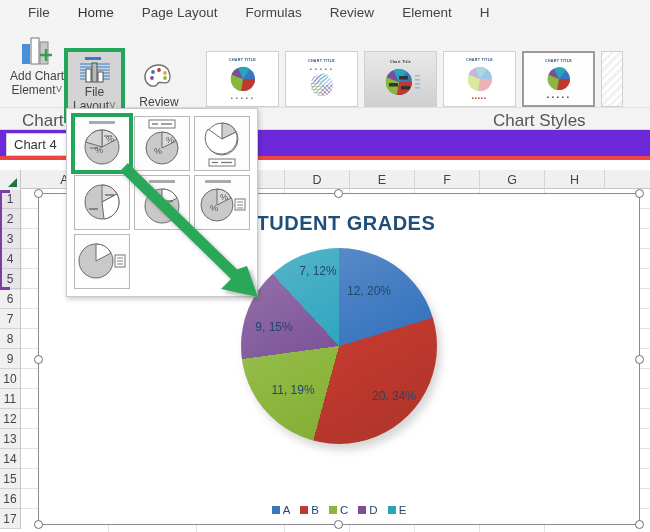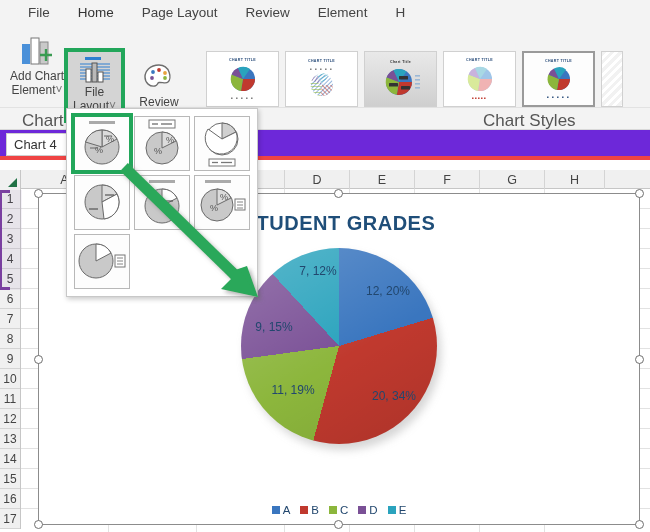--- a/index.html
+++ b/index.html
@@ -370,20 +370,21 @@
     pointer-events: none;
   }
 </style>
 </head>
 <body>
 
 <div class="ribbon-tabs">
   <div class="ribbon-tab">File</div>
   <div class="ribbon-tab active">Home</div>
   <div class="ribbon-tab">Page Layout</div>
+  <div class="ribbon-tab">Formulas</div>
   <div class="ribbon-tab">Review</div>
   <div class="ribbon-tab">Element</div>
   <div class="ribbon-tab">H</div>
 </div>
 
 <div class="ribbon-body">
 
   <div class="group" style="width:200px; padding-left:4px;">
 
     <div class="big-btn" style="margin-left:2px;">
@@ -531,21 +532,21 @@
       <div class="st-legend" style="color:#2c4f7c;">■ ■ ■ ■ ■</div>
     </div>
 
     <div class="style-thumb" style="background:repeating-linear-gradient(135deg,#f2f2f2 0 3px,#ffffff 3px 6px); width:22px;">
     </div>
   </div>
 </div>
 
 <div class="group-labels">
   <div class="group-label" style="left:22px;">Chart La</div>
-  <div class="group-label" style="left:483px;">Chart Styles</div>
+  <div class="group-label" style="left:493px;">Chart Styles</div>
 </div>
 
 <div class="namebox-row">
   <div class="namebox">Chart 4</div>
 </div>
 
 <div class="sheet">
 
   <div class="col-header">
     <div class="corner-cell"></div>
@@ -611,21 +612,21 @@
   </div>
 </div>
 
 <div class="chart-obj">
   <div class="chart-title">STUDENT GRADES</div>
 
   <div class="pie-wrap">
     <div class="pie-shadow"></div>
     <div class="pie" id="pie-el" style="background: conic-gradient(rgb(58, 118, 191) 0deg, rgb(58, 118, 191) 73.2203deg, rgb(192, 57, 46) 73.2203deg, rgb(192, 57, 46) 195.254deg, rgb(140, 182, 60) 195.254deg, rgb(140, 182, 60) 262.373deg, rgb(122, 80, 150) 262.373deg, rgb(122, 80, 150) 317.288deg, rgb(42, 163, 189) 317.288deg, rgb(42, 163, 189) 360deg);"></div>
     <div class="pie-gloss"></div>
-    <div class="slice-label" style="left:147px; top:43px;">12, 20%</div>
+    <div class="slice-label" style="left:128px; top:43px;">12, 20%</div>
     <div class="slice-label" style="left:153px; top:148px;">20, 34%</div>
     <div class="slice-label" style="left:52px; top:142px;">11, 19%</div>
     <div class="slice-label" style="left:33px; top:79px;">9, 15%</div>
     <div class="slice-label" style="left:77px; top:23px;">7, 12%</div>
   </div>
 
   <div class="legend">
     <div class="legend-item">
       <span class="legend-swatch" style="background:#3a76bf"></span>
       <span>A</span>

